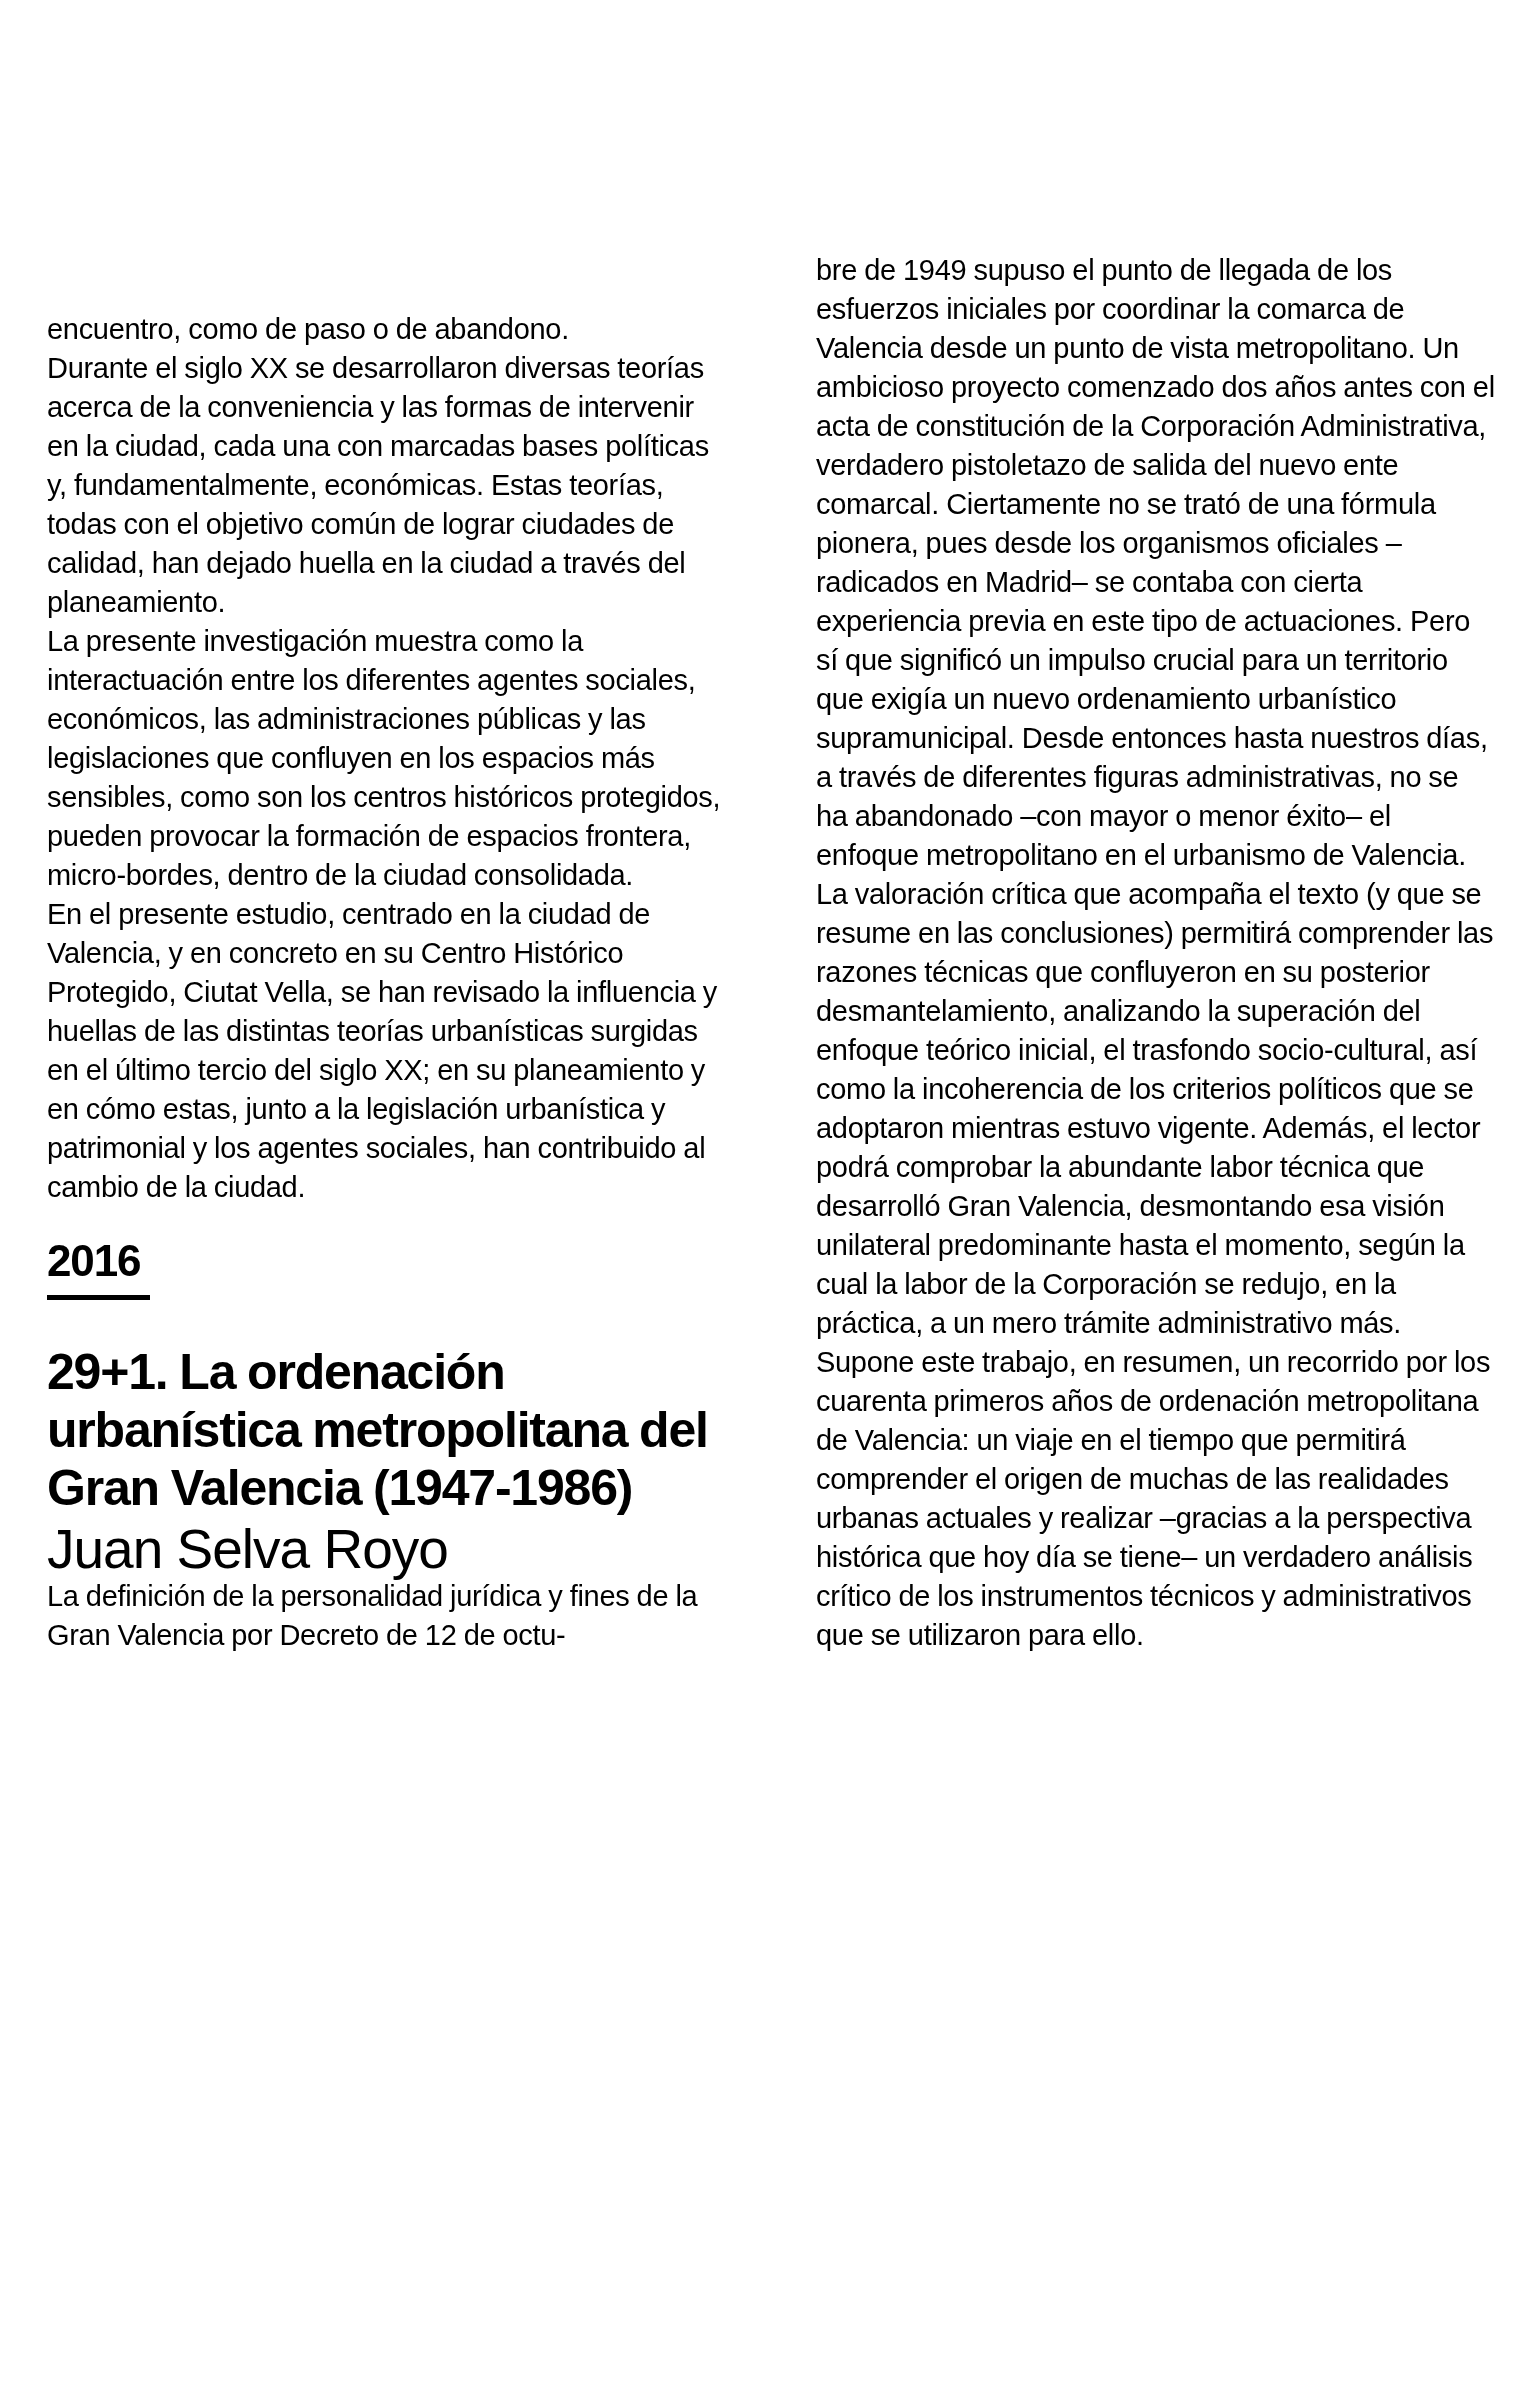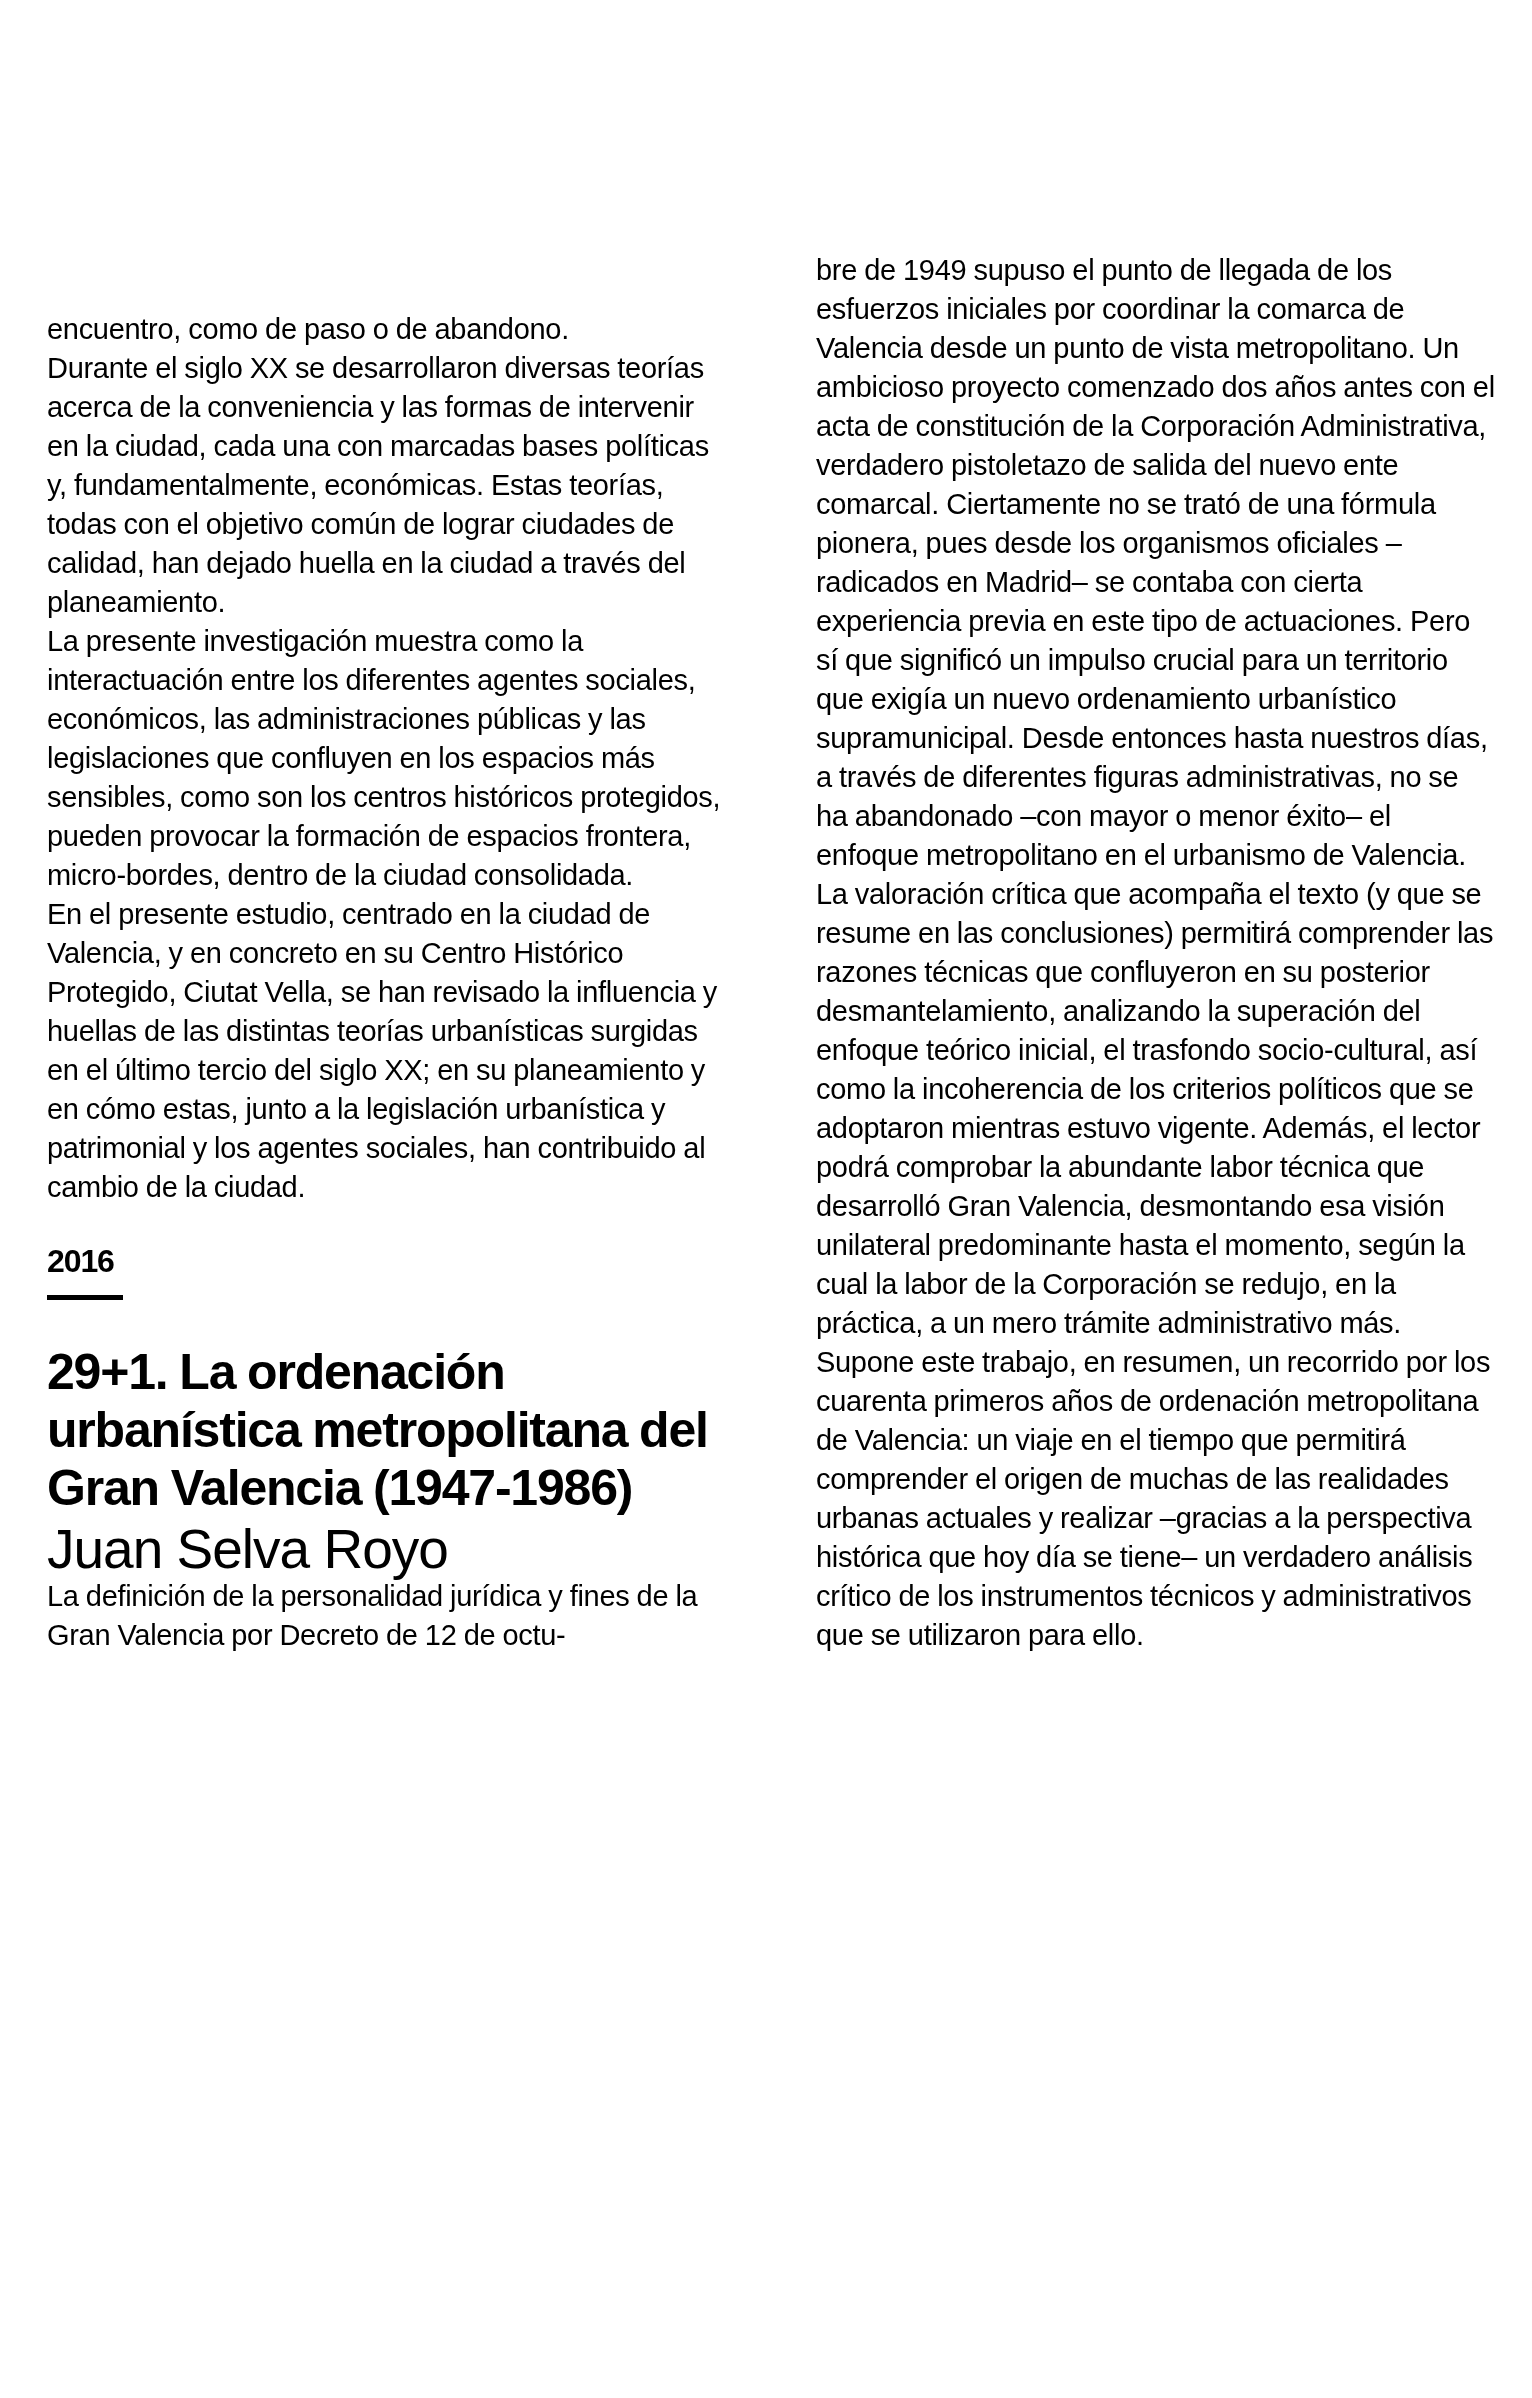--- a/index.html
+++ b/index.html
@@ -39,21 +39,21 @@
     word-spacing: -0.6px;
     text-align: left;
     hyphens: none;
   }
   .year-block {
     margin-top: 25px;
     margin-bottom: 0;
   }
   .year {
     display: inline-block;
-    font-size: 32px;
+    font-size: 44px;
     line-height: 58px;
     font-weight: 700;
     letter-spacing: -1.1px;
     border-bottom: 5.6px solid #000;
     padding-bottom: 5.6px;
     padding-right: 9.4px;
   }
   h1.article-title {
     margin: 43px 0 0 0;
     font-size: 50px;

